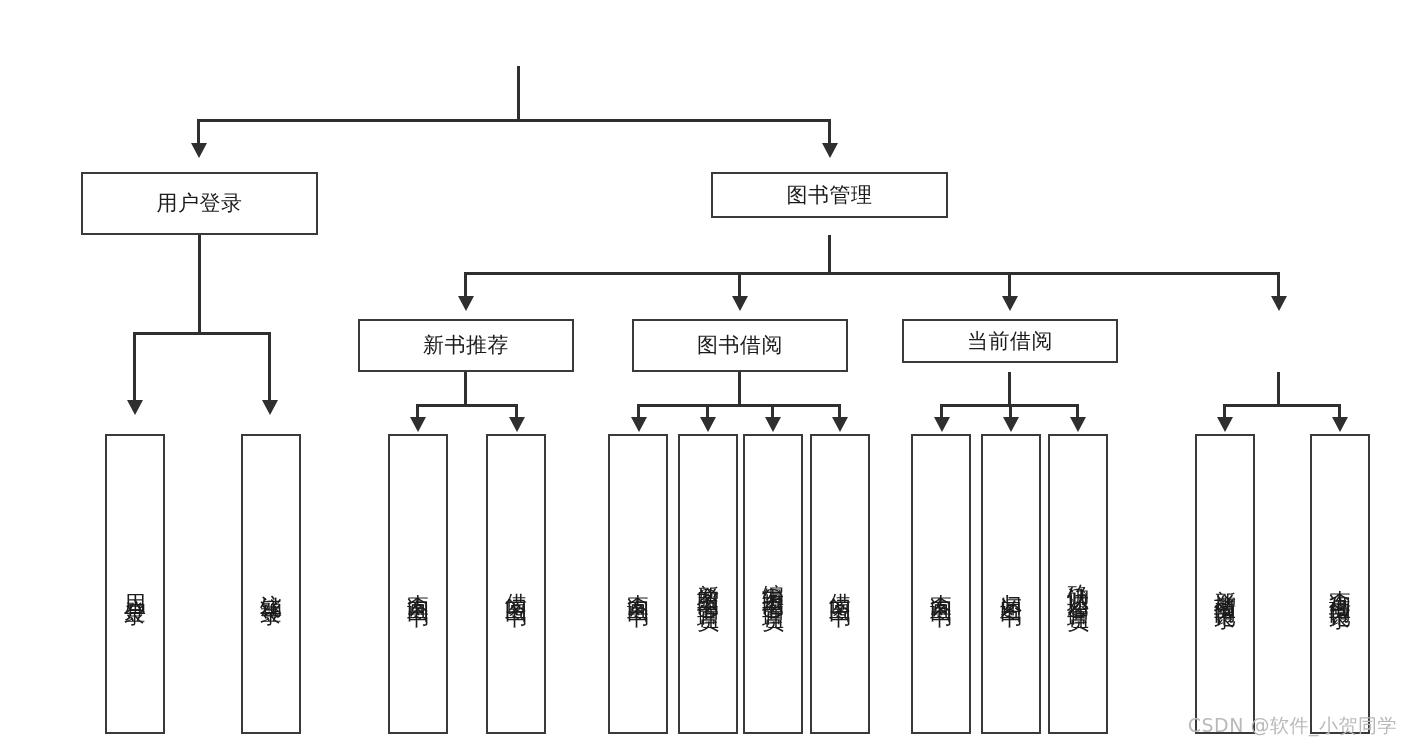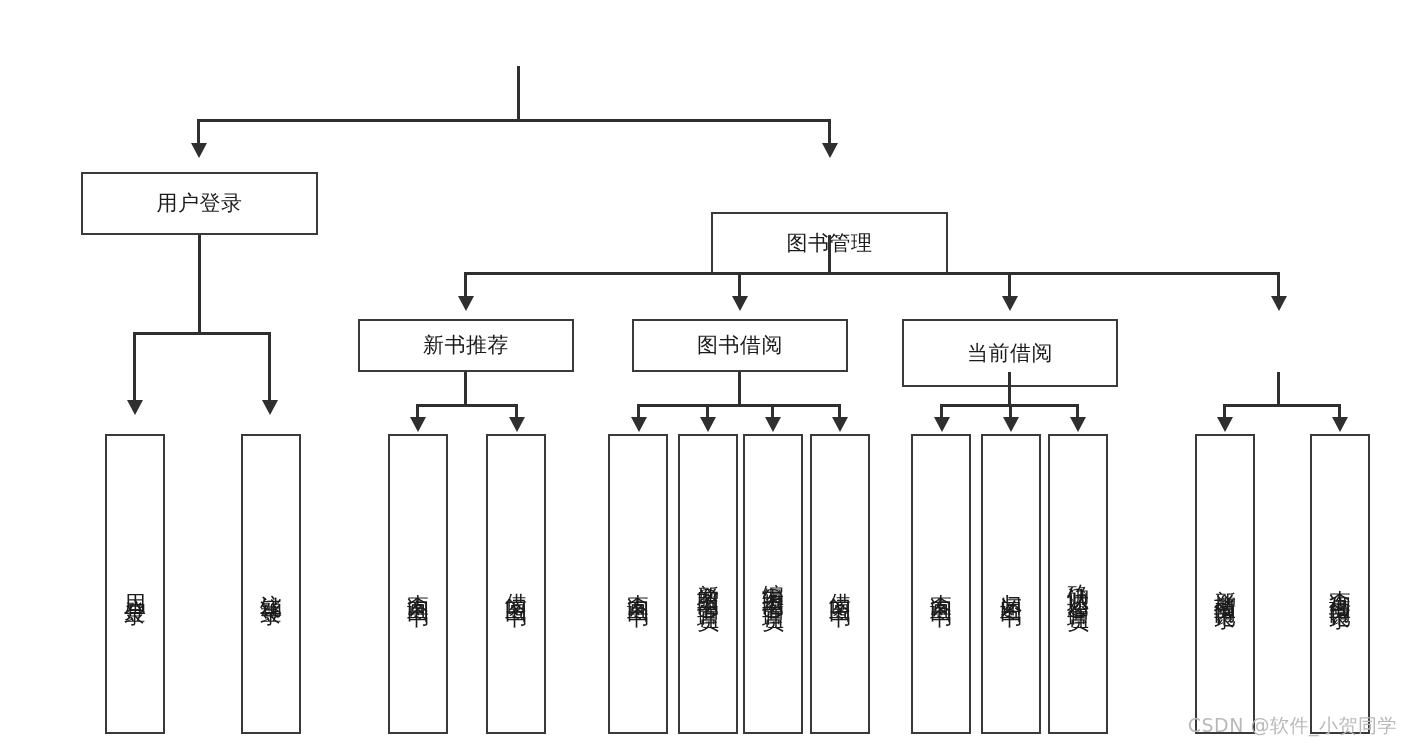--- a/index.html
+++ b/index.html
@@ -82,21 +82,21 @@
   <div class="ln h" style="left:197px; top:119px; width:634px; height:3px;"></div>
 
   <div class="ln v" style="left:197px; top:119px; width:3px; height:28px;"></div>
   <div class="arrow" style="left:191px; top:143px;"></div>
   <div class="ln v" style="left:828px; top:119px; width:3px; height:28px;"></div>
   <div class="arrow" style="left:822px; top:143px;"></div>
 
   <div class="node h" style="left:81px; top:172px; width:237px; height:63px;">
     <span>用户登录</span>
   </div>
-  <div class="node h" style="left:711px; top:172px; width:237px; height:63px;margin-top:40px;">
+  <div class="node h" style="left:711px; top:172px; width:237px; height:46px;">
     <span>图书管理</span>
   </div>
 
   <div class="ln v" style="left:198px; top:235px; width:3px; height:99px;"></div>
   <div class="ln h" style="left:133px; top:332px; width:137px; height:3px;"></div>
   <div class="ln v" style="left:133px; top:332px; width:3px; height:72px;"></div>
   <div class="arrow" style="left:127px; top:400px;"></div>
   <div class="ln v" style="left:268px; top:332px; width:3px; height:72px;"></div>
   <div class="arrow" style="left:262px; top:400px;"></div>
 
@@ -111,21 +111,21 @@
   <div class="arrow" style="left:1002px; top:296px;"></div>
   <div class="ln v" style="left:1277px; top:272px; width:3px; height:28px;"></div>
   <div class="arrow" style="left:1271px; top:296px;"></div>
 
   <div class="node h" style="left:358px; top:319px; width:216px; height:53px;">
     <span>新书推荐</span>
   </div>
   <div class="node h" style="left:632px; top:319px; width:216px; height:53px;">
     <span>图书借阅</span>
   </div>
-  <div class="node h" style="left:902px; top:319px; width:216px; height:68px;justify-content:center;">
+  <div class="node h" style="left:902px; top:319px; width:216px; height:44px;justify-content:center;">
     <span>当前借阅</span>
   </div>
 
   <div class="ln v" style="left:464px; top:372px; width:3px; height:34px;"></div>
   <div class="ln h" style="left:416px; top:404px; width:102px; height:3px;"></div>
   <div class="ln v" style="left:416px; top:404px; width:3px; height:16px;"></div>
   <div class="arrow" style="left:410px; top:417px;"></div>
   <div class="ln v" style="left:515px; top:404px; width:3px; height:16px;"></div>
   <div class="arrow" style="left:509px; top:417px;"></div>
 

